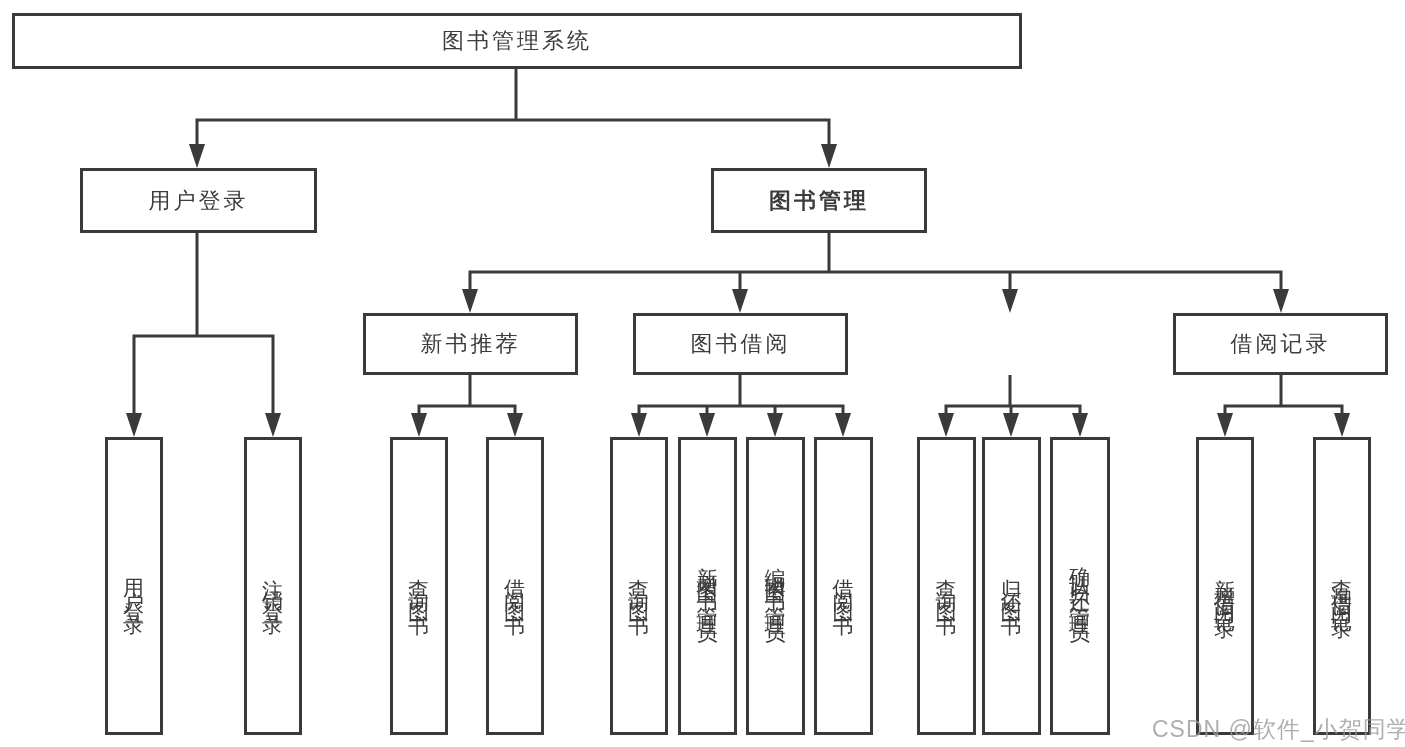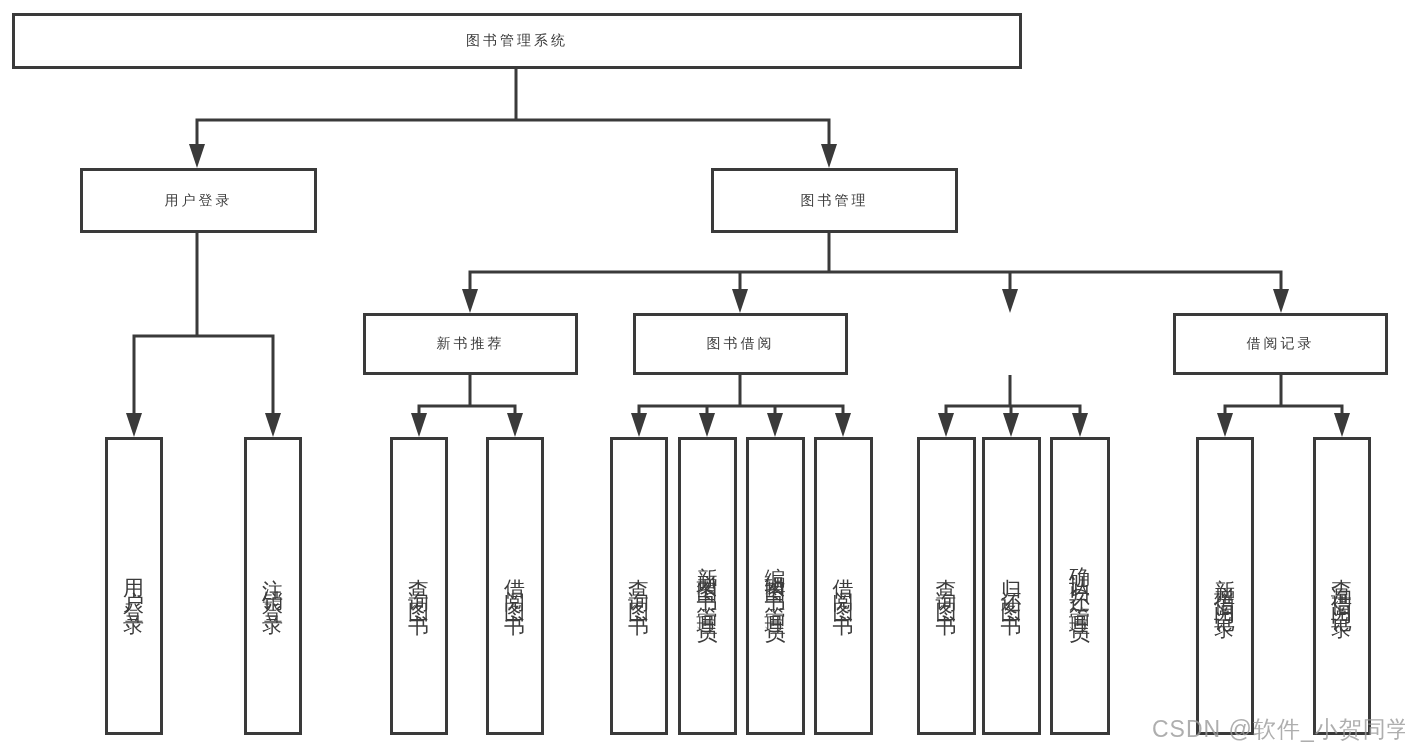--- a/index.html
+++ b/index.html
@@ -10,21 +10,21 @@
     font-family:"Liberation Sans","DejaVu Sans",sans-serif;
     overflow:hidden;
   }
   #connectors{position:absolute;left:0;top:0;z-index:1;}
   .box{
     position:absolute;box-sizing:border-box;
     border:3px solid #3a3a3a;background:#ffffff;
     display:flex;align-items:center;justify-content:center;
     color:#3c3c3c;z-index:2;
   }
-  .h-box{font-size:14px;letter-spacing:3px;white-space:nowrap;align-items:center;}
+  .h-box{font-size:22px;letter-spacing:3px;white-space:nowrap;align-items:center;}
   .v-box{
     writing-mode:vertical-rl;text-orientation:upright;
     font-size:21px;letter-spacing:8px;line-height:1;
   }
   .v-box.short{letter-spacing:12px;}
   #watermark{
     position:absolute;left:1152px;top:714px;z-index:3;
     font-size:23px;color:#9b9b9b;opacity:.8;letter-spacing:1px;
     white-space:nowrap;
   }
@@ -74,21 +74,21 @@
     </g>
   </svg>
 
   <div class="box h-box" style="left:12px;top:13px;width:1010px;height:56px;">
       <span>图书管理系统</span>
     </div>
 
   <div class="box h-box" style="left:80px;top:168px;width:237px;height:65px;">
       <span>用户登录</span>
     </div>
-  <div class="box h-box" style="left:711px;top:168px;width:247px;height:65px;">
+  <div class="box h-box" style="left:711px;top:168px;width:216px;height:65px;font-weight:bold;">
       <span>图书管理</span>
     </div>
 
   <div class="box h-box" style="left:363px;top:313px;width:215px;height:62px;">
       <span>新书推荐</span>
     </div>
   <div class="box h-box" style="left:633px;top:313px;width:215px;height:62px;">
       <span>图书借阅</span>
     </div>
   <div class="box h-box" style="left:1173px;top:313px;width:215px;height:62px;">

